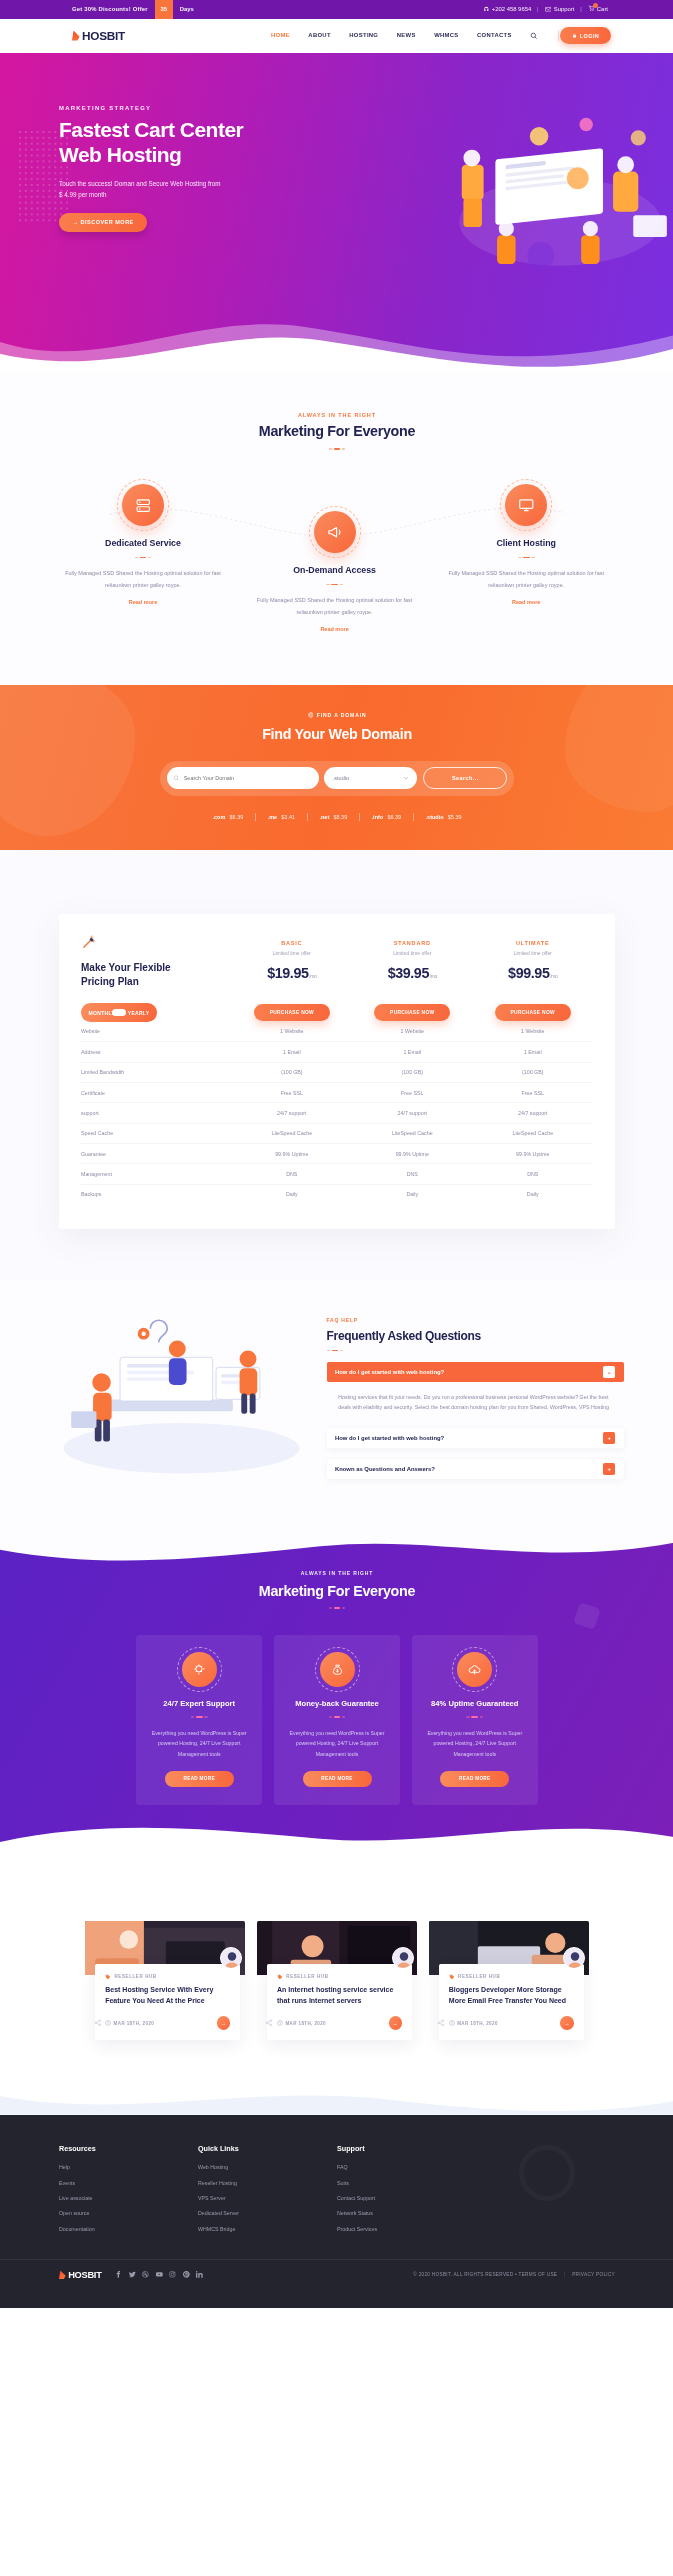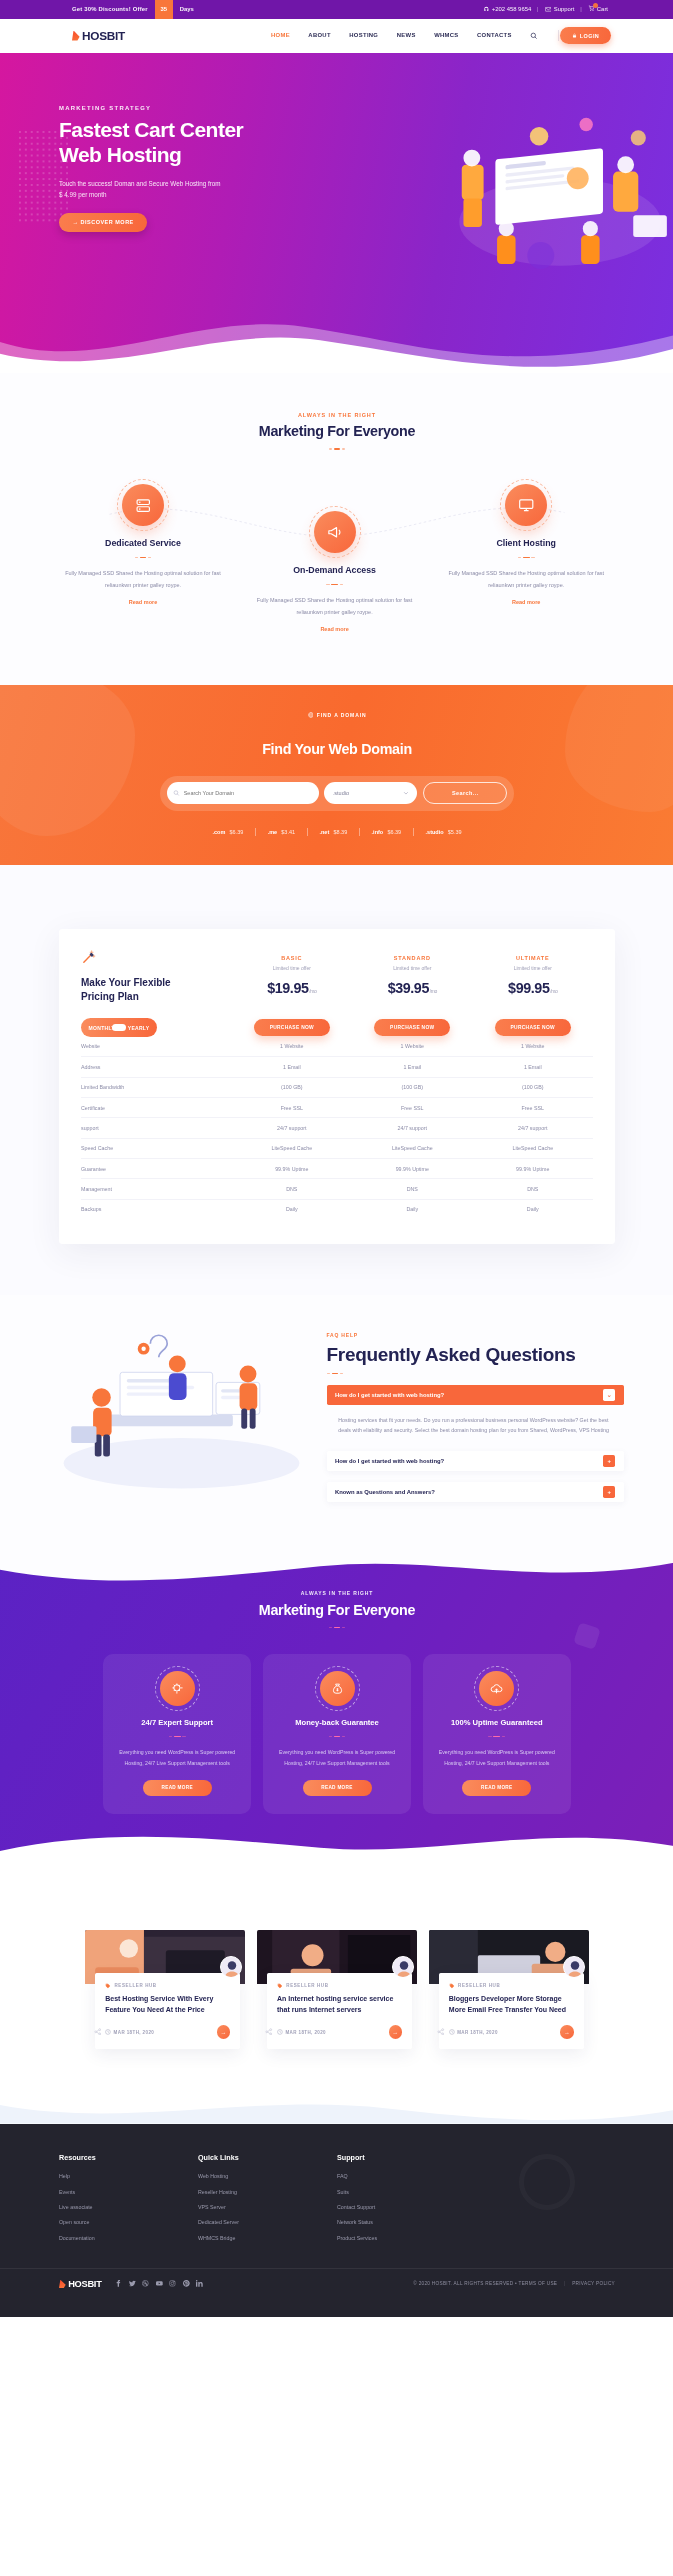--- a/index.html
+++ b/index.html
@@ -64,21 +64,21 @@
   .svc-desc{margin-top:9.3px;font-size:5.5px;line-height:2.1;color:#8b8ba7;}
   .svc-more{display:inline-block;margin-top:7.6px;font-size:5.5px;font-weight:bold;color:#f8763b;cursor:pointer;}
   .dash-curve{position:absolute;top:15px;left:0;width:100%;height:51px;pointer-events:none;}
 
   
   .domain{background:linear-gradient(105deg,#f8763b 0%,#f96a2e 50%,#fa7b33 100%);padding:27px 0 29px;position:relative;overflow:hidden;}
   .domain .blob{position:absolute;left:-25px;top:-17px;width:160px;height:168px;background:rgba(255,255,255,.07);border-radius:40% 60% 55% 45%/50% 40% 60% 50%;}
   .domain .blob2{position:absolute;right:-34px;top:-25px;width:143px;height:152px;background:rgba(255,255,255,.06);border-radius:50% 50% 40% 60%/60% 40% 60% 40%;}
   .domain-head{position:relative;text-align:center;}
   .domain-eyebrow{font-size:5px;font-weight:bold;letter-spacing:0.9px;color:#fff;display:flex;align-items:center;justify-content:center;gap:3.4px;}
-  .domain-title{margin-top:23px;font-size:14.3px;font-weight:bold;color:#fff;letter-spacing:-0.3px;}
+  .domain-title{margin-top:8px;font-size:14.3px;font-weight:bold;color:#fff;letter-spacing:-0.3px;}
   .search-wrap{position:relative;margin:18.5px auto 0;width:354px;background:rgba(255,255,255,.16);border-radius:20px;padding:6.7px;display:flex;gap:5.9px;}
   .dom-input{flex:1;height:22px;border:none;border-radius:13.5px;background:#fff;padding:0 8.4px 0 17px;font-size:5.5px;color:#9a9ab2;font-family:inherit;outline:none;}
   .dom-input-wrap{flex:1;position:relative;display:flex;}
   .dom-input-ico{position:absolute;left:6.7px;top:50%;transform:translateY(-50%);width:6.7px;height:6.7px;}
   .dom-select{width:93px;height:22px;border:none;border-radius:13.5px;background:#fff;font-size:5.5px;color:#7c7c96;padding:0 8.4px;display:flex;align-items:center;justify-content:space-between;cursor:pointer;}
   .dom-search-btn{width:84px;height:22px;border-radius:13.5px;background:transparent;border:0.8px solid rgba(255,255,255,.8);color:#fff;font-size:5.5px;font-weight:bold;letter-spacing:0.4px;cursor:pointer;font-family:inherit;}
   .tlds{position:relative;margin:17px auto 0;display:flex;justify-content:center;align-items:center;gap:11.8px;color:#fff;font-size:5.5px;}
   .tld{display:flex;gap:4.2px;align-items:baseline;}
   .tld b{font-weight:bold;}
   .tld s{opacity:.85;text-decoration:none;}
@@ -103,21 +103,21 @@
   .feat-row:first-of-type{margin-top:11.8px;}
   .feat-row:last-of-type{border-bottom:none;}
   .feat-row .c{text-align:center;}
 
   
   .faq{background:#fdfdff;padding:25px 0 51px;}
   .faq-inner{max-width:573px;margin:0 auto;display:flex;gap:15px;align-items:flex-start;}
   .faq-art{width:261px;height:177px;flex:none;}
   .faq-right{flex:1;padding-top:11.8px;}
   .faq-eyebrow{font-size:5px;font-weight:bold;letter-spacing:0.8px;color:#f8763b;}
-  .faq-title{margin-top:5.9px;font-size:19px;font-weight:bold;color:#232353;letter-spacing:-0.3px;}
+  .faq-title{margin-top:5.9px;font-size:12px;font-weight:bold;color:#232353;letter-spacing:-0.3px;}
   .faq-divider{margin-top:6.7px;display:flex;gap:1.7px;align-items:center;}
   .faq-divider span{height:1.7px;background:#f8763b;border-radius:1.7px;}
   .faq-divider span:nth-child(1){width:3.4px;opacity:.45;}
   .faq-divider span:nth-child(2){width:6.7px;}
   .faq-divider span:nth-child(3){width:3.4px;opacity:.45;}
   .faq-item{margin-top:11px;}
   .faq-q{display:flex;align-items:center;justify-content:space-between;padding:0 8.4px;height:20px;border-radius:1.7px;font-size:5.9px;font-weight:bold;cursor:pointer;}
   .faq-q.open{background:#f8673b;color:#fff;}
   .faq-q.closed{background:#fff;color:#232353;box-shadow:0 1.7px 7.6px rgba(40,40,90,.05);}
   .faq-toggle{width:11.8px;height:11.8px;border-radius:1.7px;display:flex;align-items:center;justify-content:center;font-size:5.9px;}
@@ -127,21 +127,21 @@
 
   
   .purple{background:linear-gradient(120deg,#5b22c4 0%,#6a1fc1 45%,#7c1fb8 100%);padding:37px 0 52px;position:relative;overflow:hidden;}
   .purple:before{content:"";position:absolute;right:76px;top:72px;width:22px;height:22px;background:rgba(255,255,255,.08);border-radius:5px;transform:rotate(18deg);}
   .purple .wave-top{position:absolute;top:-1.7px;left:0;width:100%;height:39px;}
   .purple .wave-bot{position:absolute;bottom:-1.7px;left:0;width:100%;height:39px;}
   .purple-head{position:relative;text-align:center;}
   .purple-eyebrow{font-size:5px;font-weight:bold;letter-spacing:0.9px;color:#fff;opacity:.9;}
   .purple-title{margin-top:6.7px;font-size:14.3px;font-weight:bold;color:#fff;letter-spacing:-0.3px;}
   .feat-cards{position:relative;display:flex;justify-content:center;gap:11.8px;margin-top:25px;}
-  .fcard{width:148px;background:rgba(255,255,255,.08);border-radius:10px;padding:17px 14.3px 18.5px;text-align:center;}
+  .fcard{width:126px;background:rgba(255,255,255,.08);border-radius:4px;padding:17px 14.3px 18.5px;text-align:center;}
   .fcard-ico{width:35px;height:35px;margin:0 auto 11.8px;border-radius:50%;background:linear-gradient(140deg,#fa8c5d,#f8673b);display:flex;align-items:center;justify-content:center;position:relative;}
   .fcard-ico:before{content:"";position:absolute;inset:-5px;border-radius:50%;border:0.8px dashed rgba(255,255,255,.55);}
   .fcard-title{font-size:7.6px;font-weight:bold;color:#fff;}
   .fcard-desc{margin-top:9.3px;font-size:5.2px;line-height:2;color:#d9ccf2;}
   .fcard-btn{margin-top:11.8px;width:69px;height:16px;border:none;border-radius:10px;background:linear-gradient(100deg,#fa8c5d,#f8673b);color:#fff;font-size:4.7px;font-weight:bold;letter-spacing:0.3px;cursor:pointer;font-family:inherit;}
 
   
   .news{background:#fff;padding:37px 0 51px;}
   .news-cards{display:flex;justify-content:center;gap:11.8px;margin-top:27px;}
   .ncard{width:160px;position:relative;}
@@ -622,21 +622,21 @@
       <div class="fcard-desc">Everything you need WordPress is Super powered Hosting, 24/7 Live Support Management tools</div>
       <button class="fcard-btn"><span>READ MORE</span></button>
     </div>
     <div class="fcard">
       <div class="fcard-ico">
         <svg width="15" height="15" viewBox="0 0 24 24">
             <path d="M7 17a3.8 3.8 0 01.4-7.6A5 5 0 0117 9.5 3.7 3.7 0 0117 17H7z" fill="none" stroke="#fff" stroke-width="1.5"></path>
             <path d="M12 19v-6M9.8 15L12 12.6 14.2 15" fill="none" stroke="#fff" stroke-width="1.5" stroke-linecap="round"></path>
           </svg>
       </div>
-      <div class="fcard-title">100% Uptime Guaranteed</div>
+      <div class="fcard-title">84% Uptime Guaranteed</div>
       <div class="divider light">
           <span></span>
           <span></span>
           <span></span>
         </div>
       <div class="fcard-desc">Everything you need WordPress is Super powered Hosting, 24/7 Live Support Management tools</div>
       <button class="fcard-btn"><span>READ MORE</span></button>
     </div>
   </div>
   <svg class="wave-bot" viewBox="0 0 800 46" preserveAspectRatio="none">

